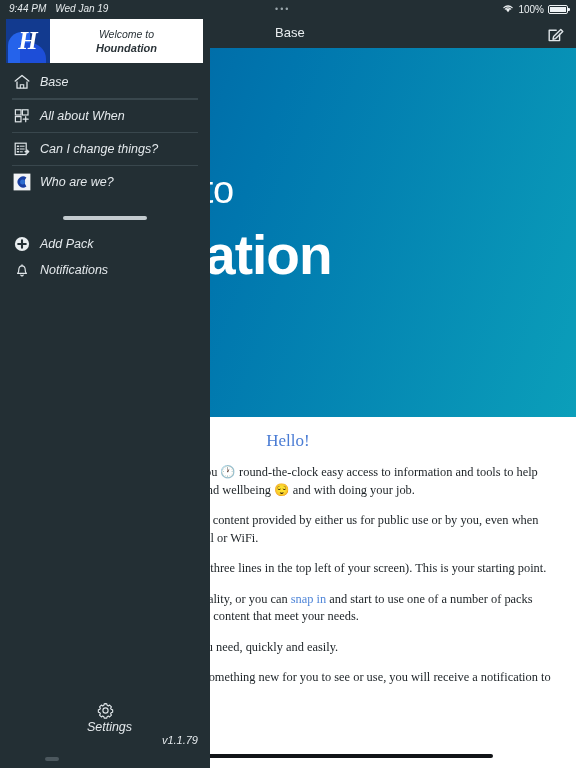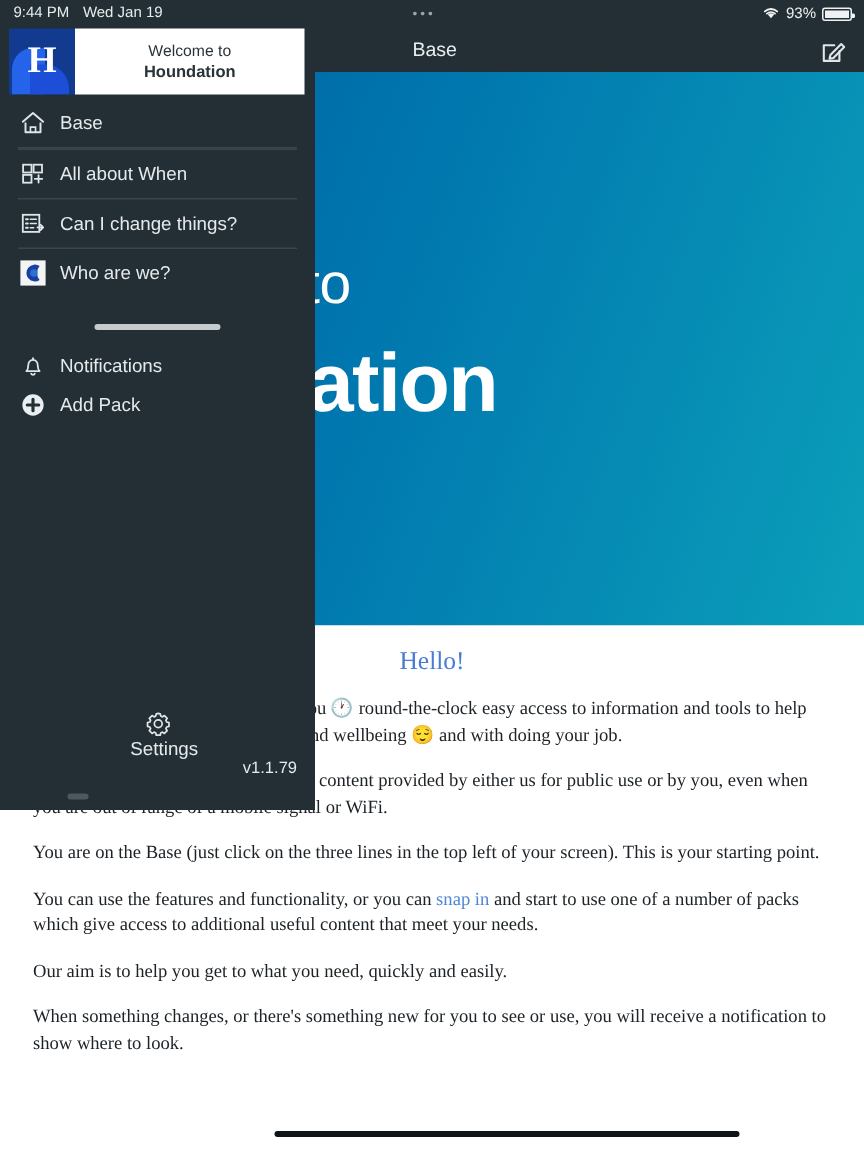--- a/index.html
+++ b/index.html
@@ -114,24 +114,25 @@
   }
 
   
   #scrim {
     position: absolute; top: 0; left: 0; width: 210px; bottom: 0;
     background: rgba(0,0,0,0.0);
   }
 
   
   #drawer {
-    position: absolute; top: 0; left: 0; width: 210px; height: 540px;
+    position: absolute; top: 0; left: 0; width: 210px; height: 768px;
     background: #232f34;
     color: #dfe5e8;
     overflow: hidden;
+    font-style: italic;
   }
   #drawer-status {
     position: absolute; top: 3px; left: 9px;
     font-size: 10px; color: #e6ebed;
     display: flex; gap: 9px;
   }
   #logo-row {
     position: absolute; top: 19px; left: 6px;
     width: 197px; height: 44px;
     display: flex; align-items: stretch;
@@ -227,21 +228,21 @@
     <div id="status-bar">
       <div id="status-dots">•••</div>
       <div id="status-right">
         <span class="wifi-glyph">
           <svg width="12" height="10" viewBox="0 0 12 10">
             <path d="M6 9.2 L3.9 6.6 a3.4 3.4 0 0 1 4.2 0 Z" fill="#eef2f4"></path>
             <path d="M1.9 4.6 a6 6 0 0 1 8.2 0" stroke="#eef2f4" stroke-width="1.3" fill="none" stroke-linecap="round"></path>
             <path d="M3.3 6.1 a4 4 0 0 1 5.4 0" stroke="#eef2f4" stroke-width="1.2" fill="none" stroke-linecap="round"></path>
           </svg>
         </span>
-        <span>93%</span>
+        <span>100%</span>
         <span class="battery">
             <i></i>
           </span>
       </div>
     </div>
 
     <div id="nav-bar">
       <div id="nav-title">Base</div>
       <div id="compose-btn">
         <svg width="19" height="19" viewBox="0 0 19 19">
@@ -345,35 +346,35 @@
         <span class="label">Who are we?</span>
       </div>
     </div>
 
     <div id="handle"></div>
 
     <div class="menu2">
       <div class="menu-item">
         <span class="mi-icon">
           <svg width="18" height="18" viewBox="0 0 18 18">
+            <circle cx="9" cy="9" r="7.1" fill="#e9eef0"></circle>
+            <path d="M9 5.2 v7.6 M5.2 9 h7.6" stroke="#232f34" stroke-width="2.1" stroke-linecap="round"></path>
+          </svg>
+        </span>
+        <span class="label">Add Pack</span>
+      </div>
+      <div class="menu-item">
+        <span class="mi-icon">
+          <svg width="18" height="18" viewBox="0 0 18 18">
             <path d="M4.6 12.4 h8.8 c-1.1-1-1.2-2-1.2-3.6 0-2.3-1.3-3.9-3.2-3.9 s-3.2 1.6-3.2 3.9 c0 1.6-0.1 2.6-1.2 3.6 Z" stroke="#dfe5e8" stroke-width="1.2" fill="none" stroke-linejoin="round"></path>
             <path d="M7.8 14.1 a1.3 1.3 0 0 0 2.4 0" stroke="#dfe5e8" stroke-width="1.2" fill="none" stroke-linecap="round"></path>
             <path d="M9 4.9 v-1.1" stroke="#dfe5e8" stroke-width="1.2" stroke-linecap="round"></path>
           </svg>
         </span>
         <span class="label">Notifications</span>
-      </div>
-      <div class="menu-item">
-        <span class="mi-icon">
-          <svg width="18" height="18" viewBox="0 0 18 18">
-            <circle cx="9" cy="9" r="7.1" fill="#e9eef0"></circle>
-            <path d="M9 5.2 v7.6 M5.2 9 h7.6" stroke="#232f34" stroke-width="2.1" stroke-linecap="round"></path>
-          </svg>
-        </span>
-        <span class="label">Add Pack</span>
       </div>
     </div>
 
     <div id="drawer-footer">
       <span class="mi-icon">
         <svg width="19" height="19" viewBox="0 0 19 19">
           <path d="M9.5 2.6 l1.3 0.25 0.35 1.5 1.15 0.55 1.3-0.85 1.85 1.85 -0.85 1.3 0.55 1.15 1.5 0.35 0 2.6 -1.5 0.35 -0.55 1.15 0.85 1.3 -1.85 1.85 -1.3-0.85 -1.15 0.55 -0.35 1.5 -2.6 0 -0.35-1.5 -1.15-0.55 -1.3 0.85 -1.85-1.85 0.85-1.3 -0.55-1.15 -1.5-0.35 0-2.6 1.5-0.35 0.55-1.15 -0.85-1.3 1.85-1.85 1.3 0.85 1.15-0.55 0.35-1.5 Z" stroke="#dfe5e8" stroke-width="1.15" fill="none" stroke-linejoin="round"></path>
           <circle cx="9.5" cy="9.5" r="2.6" stroke="#dfe5e8" stroke-width="1.15" fill="none"></circle>
         </svg>
       </span>

